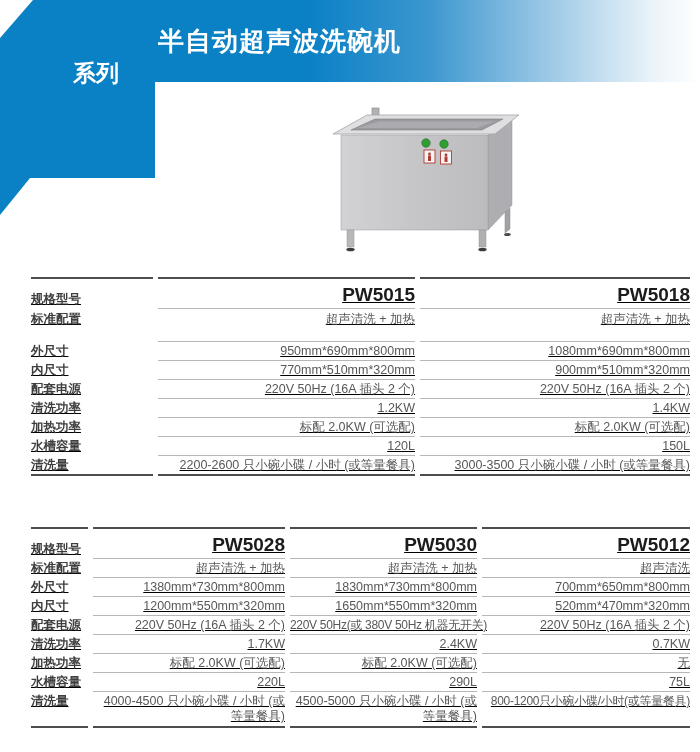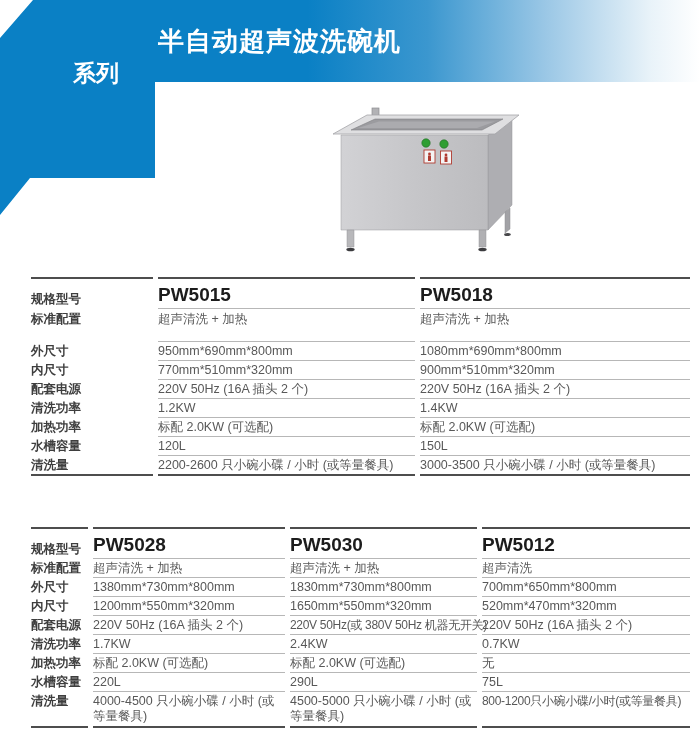--- a/index.html
+++ b/index.html
@@ -34,29 +34,29 @@
     font-size:26px; font-weight:bold; color:#fff; padding-left:3px; letter-spacing:1px;
   }
 
   
   .product-figure { position:absolute; left:325px; top:103px; width:200px; height:150px; }
 
   
   .spec-wrap { position:absolute; left:26px; width:669px; }
   #spec-table-1 { top:277px; }
   #spec-table-2 { top:527px; }
-  table.spec { width:100%; border-collapse:separate; border-spacing:5px 0; table-layout:fixed; }
+  table.spec { width:100%; border-collapse:separate; border-spacing:5px 0; table-layout:fixed;text-decoration:underline; }
   td { vertical-align:top; }
   td.l {
     font-size:12.5px; font-weight:bold; color:#3e3e3e; line-height:15px;
     padding:2px 0 1px;
   }
   td.v {
     font-size:12.5px; color:#585858; line-height:15px;
-    padding:2px 0 1px; border-bottom:1px solid #b7b7b7; white-space:nowrap;
+    padding:2px 0 1px; border-bottom:1px solid #b7b7b7; white-space:nowrap;text-align:right;
   }
   td.v.wrap { white-space:normal; padding-bottom:2px; }
   td.v.tight { font-size:12px; letter-spacing:-0.3px; }
   tr.model-row td { vertical-align:bottom; padding-top:5px; padding-bottom:2px; }
   tr.model-row td.v {
     font-size:19px; font-weight:bold; color:#1c1c1c; line-height:22px;
   }
   tr.gap-row td { padding-top:3px; padding-bottom:14px; }
   tr:first-child td { border-top:2px solid #4d4d4d; }
   tr:last-child td { border-bottom:2px solid #4d4d4d; }

